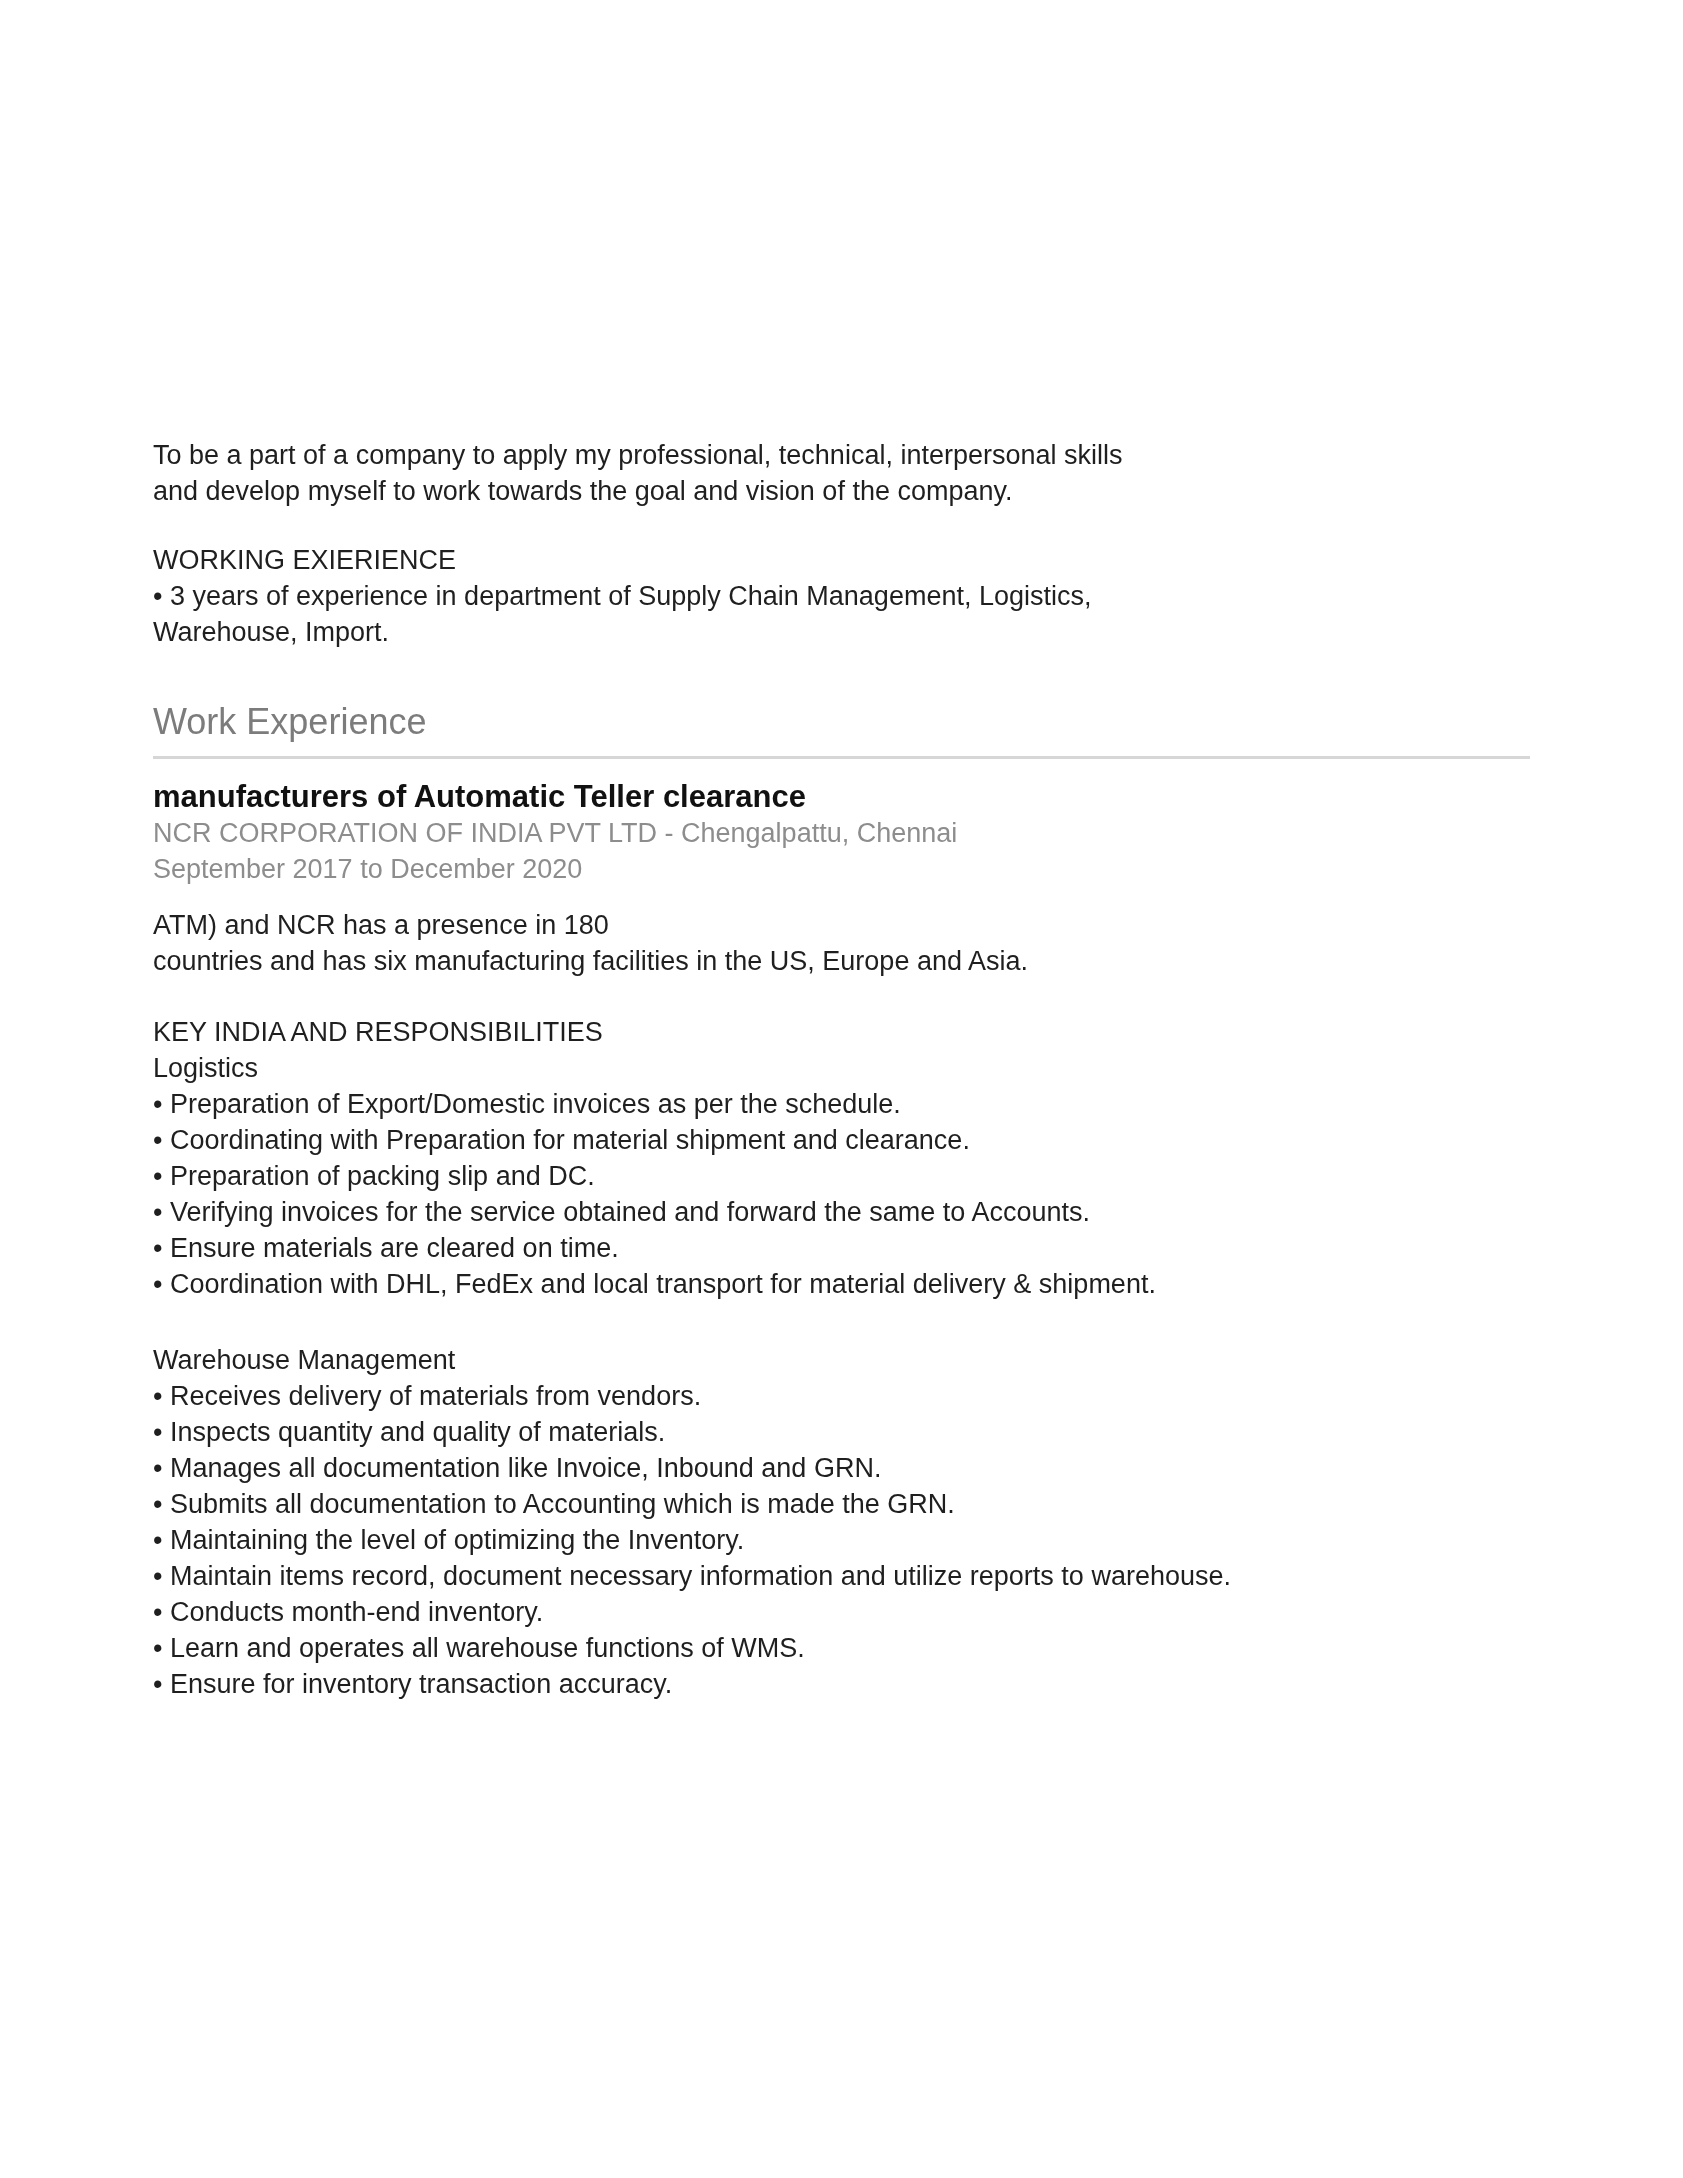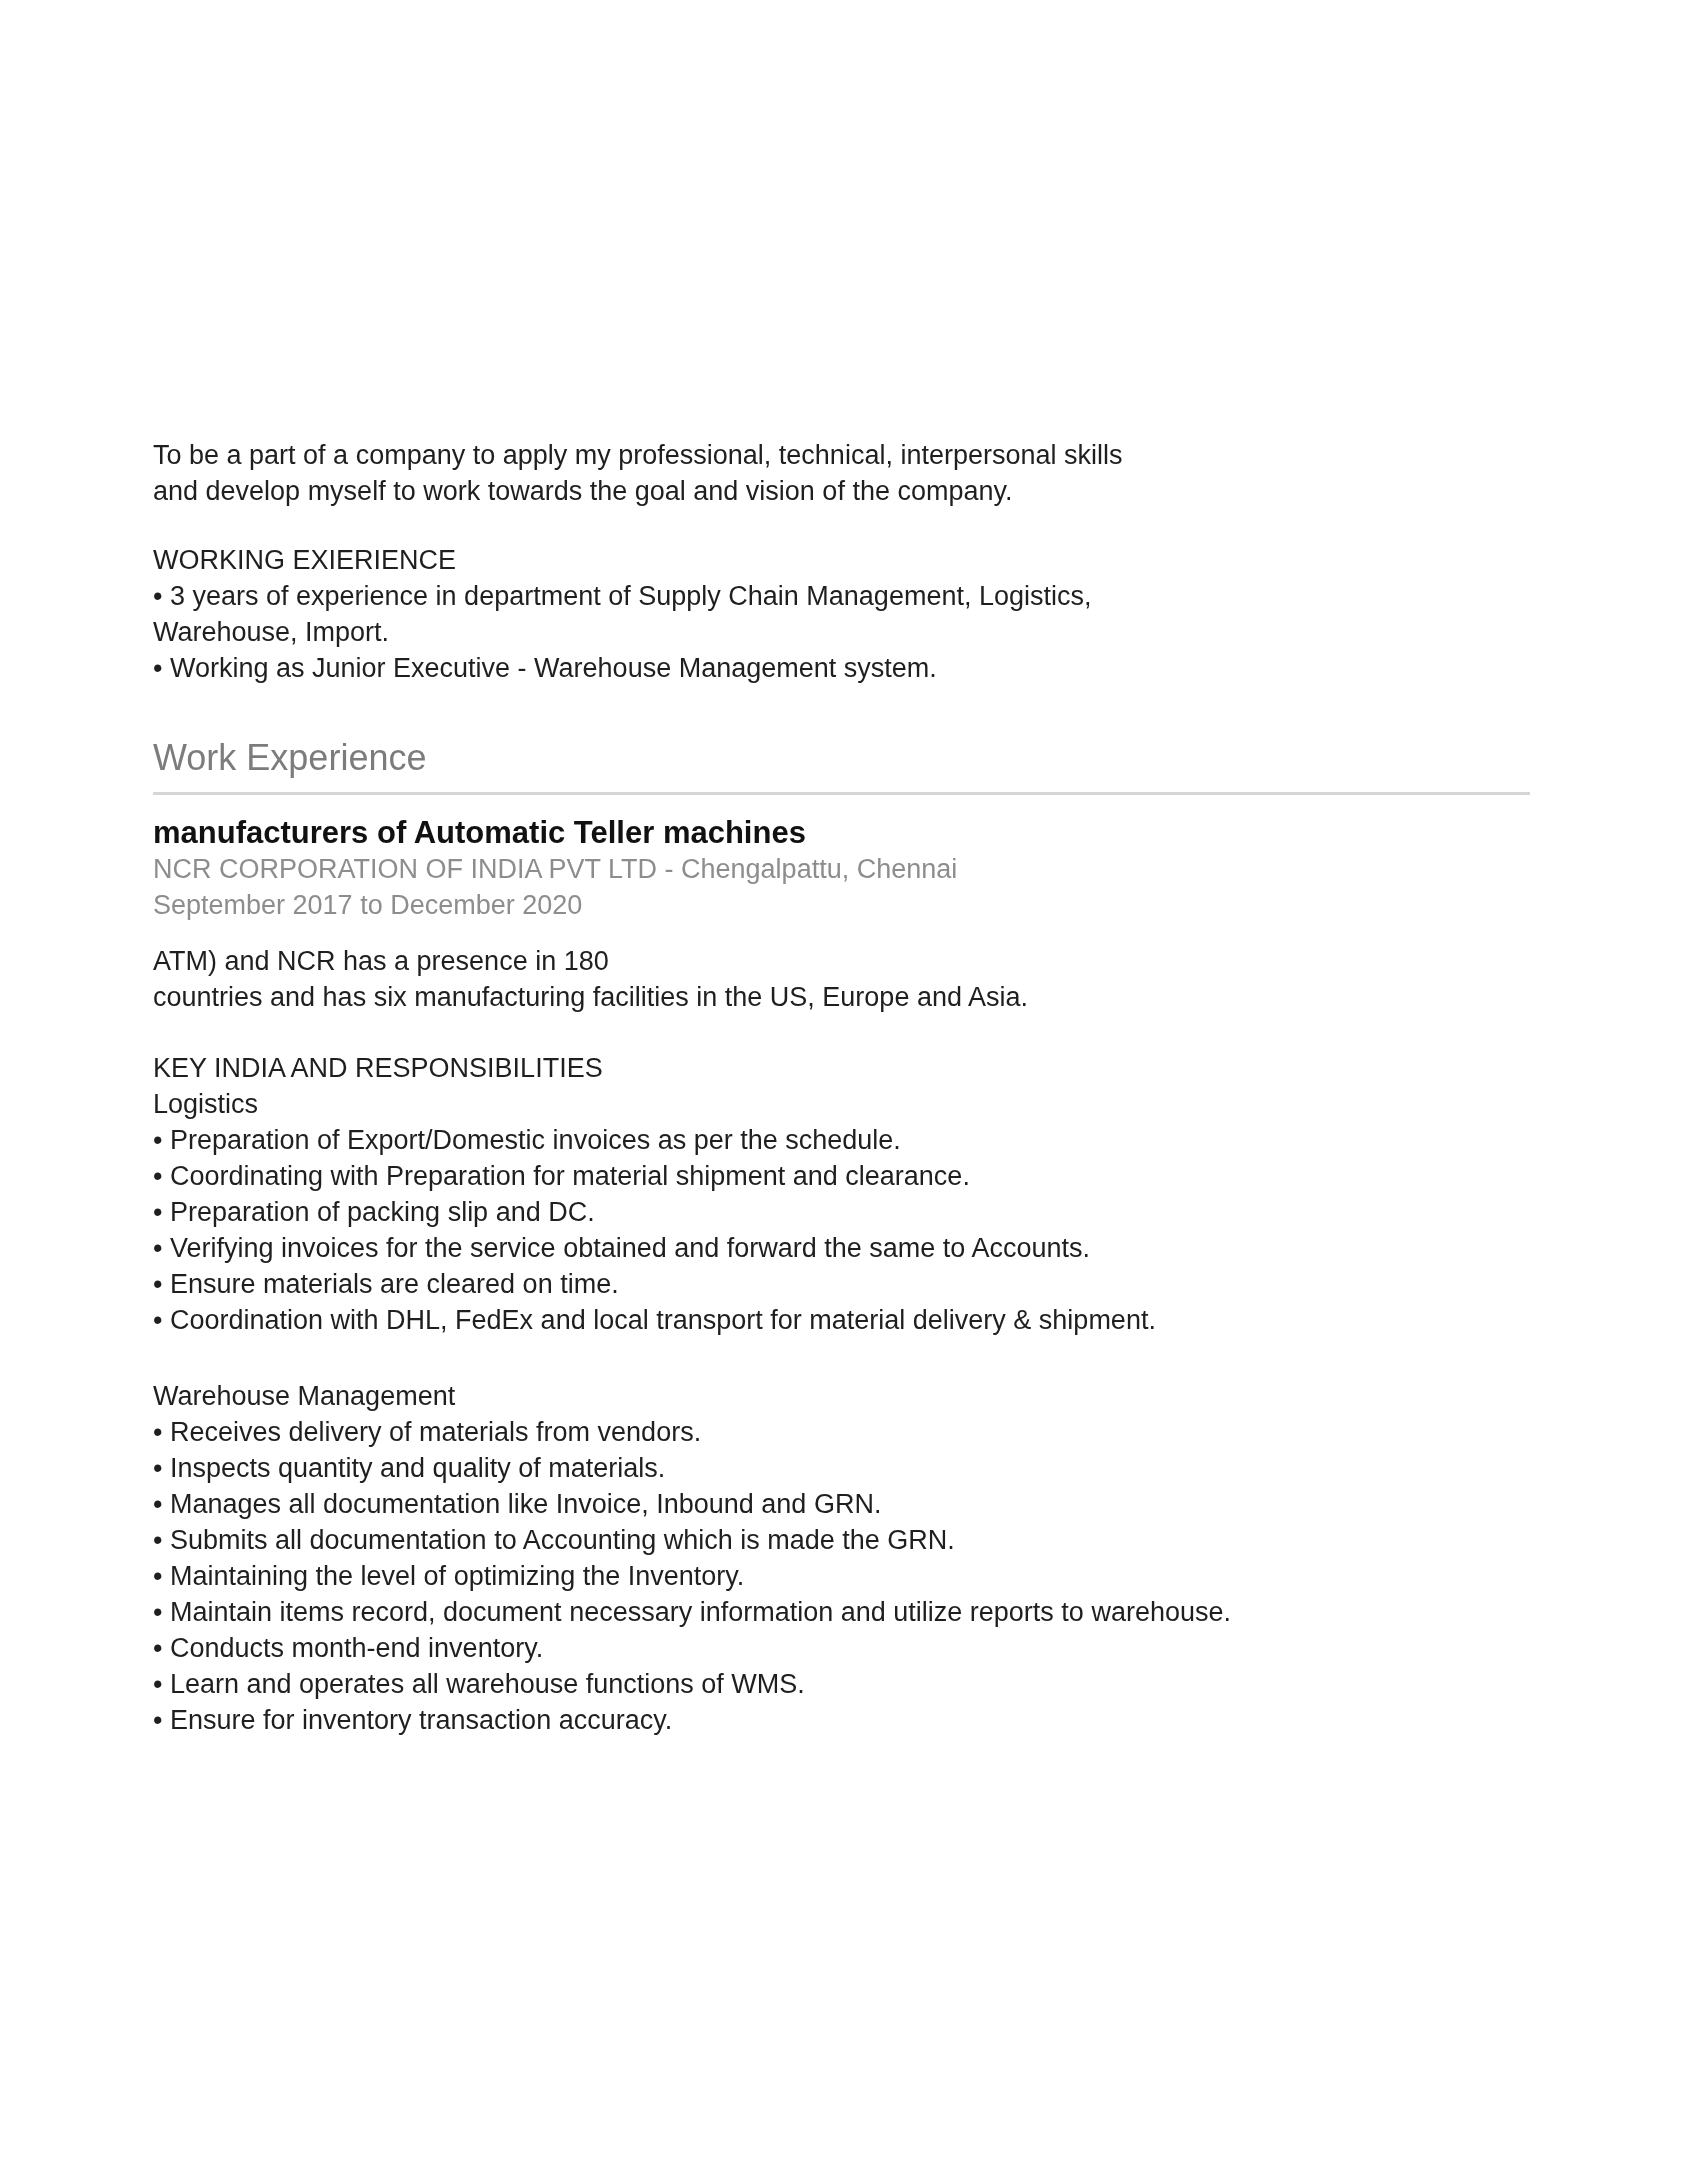--- a/index.html
+++ b/index.html
@@ -69,28 +69,27 @@
 
   <div class="objective">
     <div class="line">To be a part of a company to apply my professional, technical, interpersonal skills</div>
     <div class="line">and develop myself to work towards the goal and vision of the company.</div>
   </div>
 
   <div class="summary">
     <div class="line">WORKING EXIERIENCE</div>
     <div class="line">• 3 years of experience in department of Supply Chain Management, Logistics,</div>
     <div class="line">Warehouse, Import.</div>
-    <div class="line">• Working as Junior Executive - Warehouse Management system.</div>
   </div>
 
   <h2 class="section-heading">Work Experience</h2>
   <hr class="rule">
 
   <div class="job">
-    <div class="job-title">manufacturers of Automatic Teller machines</div>
+    <div class="job-title">manufacturers of Automatic Teller clearance</div>
     <div class="meta">NCR CORPORATION OF INDIA PVT LTD - Chengalpattu, Chennai</div>
     <div class="meta">September 2017 to December 2020</div>
   </div>
 
   <div class="job-desc">
     <div class="line">ATM) and NCR has a presence in 180</div>
     <div class="line">countries and has six manufacturing facilities in the US, Europe and Asia.</div>
   </div>
 
   <div class="key-roles">

